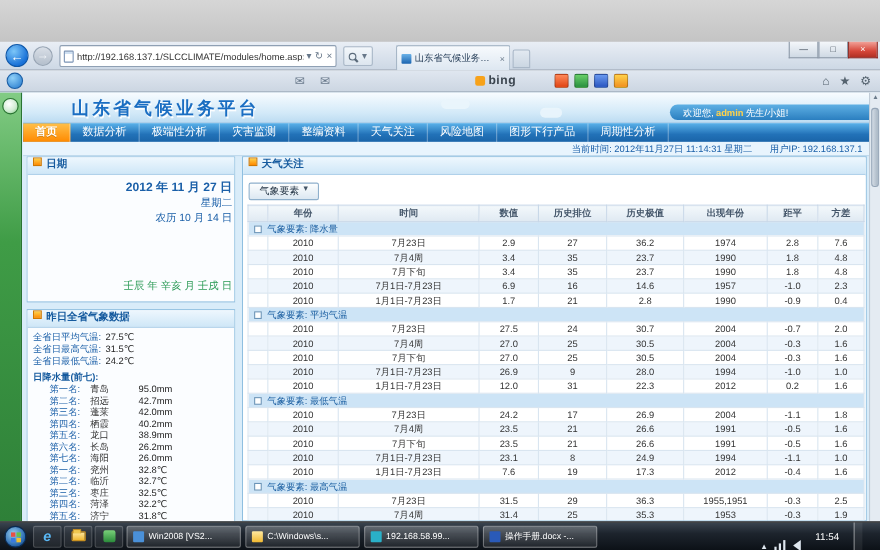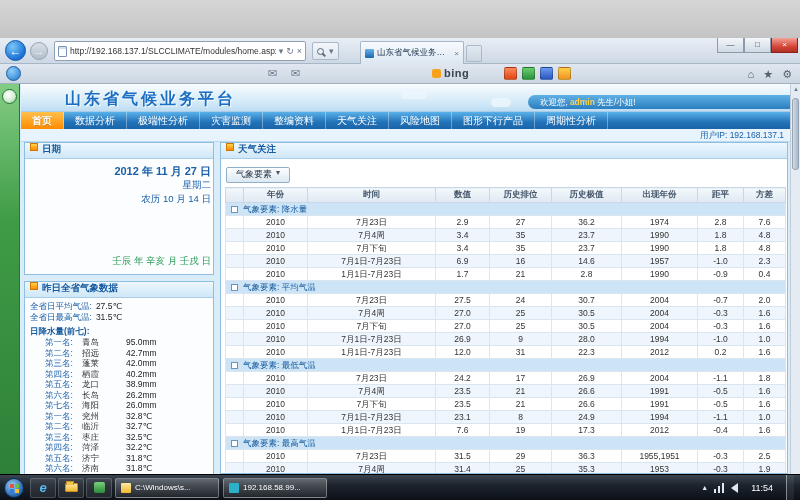--- a/index.html
+++ b/index.html
@@ -39,21 +39,21 @@
   .right-icons{position:absolute;right:8px;top:2px;display:flex;gap:9px;font-size:11px;color:#55636f;}
   .right-icons span{cursor:pointer;line-height:16px;}
 
   
   .page{position:absolute;top:84px;left:0;right:0;height:390px;background:#d9ecf9;overflow:hidden;}
   .green-strip{position:absolute;left:0;top:0;width:20px;height:100%;background:linear-gradient(180deg,#82cc84,#3f9c46 35%,#2e8038);border-right:1px solid #2a7433;}
   .logo-circle{position:absolute;left:2px;top:5px;width:15px;height:15px;border-radius:50%;background:radial-gradient(circle at 40% 35%,#ffffff,#d2ecd4 55%,#7cc97e);border:1px solid #2a7433;}
   .page-header{position:absolute;left:21px;right:0;top:0;height:28px;background:linear-gradient(#f8fcff,#d2e9f8 70%,#bddcf2);border-bottom:1px solid #a8cce8;}
   .page-title{position:absolute;left:44px;top:5px;font-size:16px;font-weight:bold;color:#1b6ec2;letter-spacing:3px;text-shadow:1px 1px 0 rgba(255,255,255,.9);}
   .cloud{position:absolute;width:26px;height:9px;background:#eaf5fc;border-radius:6px;opacity:.9;}
-  .welcome-bar{position:absolute;right:6px;top:11px;width:266px;height:14px;background:linear-gradient(#5fb0e4,#2b7fc0);border-radius:8px 0 0 8px;color:#fff;font-size:8.5px;line-height:14px;padding-left:12px;white-space:nowrap;}
+  .welcome-bar{position:absolute;right:6px;top:11px;width:185px;height:14px;background:linear-gradient(#5fb0e4,#2b7fc0);border-radius:8px 0 0 8px;color:#fff;font-size:8.5px;line-height:14px;padding-left:12px;white-space:nowrap;}
   .welcome-user{color:#ffd24a;font-weight:bold;margin:0 2px;}
   .nav-bar{position:absolute;left:21px;right:0;top:28px;height:17px;background:linear-gradient(#5ab1e9,#2272b8 60%,#1a64a8);display:flex;font-size:10px;color:#fff;overflow:hidden;}
   .nav-item{padding:0 11px;line-height:17px;border-right:1px solid rgba(255,255,255,.35);cursor:pointer;white-space:nowrap;}
   .nav-item.active{background:linear-gradient(#ffc04a,#ff8a00);font-weight:bold;text-shadow:0 1px 0 rgba(0,0,0,.2);}
   .info-bar{position:absolute;left:21px;right:0;top:45px;height:13px;background:#e8f4fd;border-bottom:1px solid #bcd8ec;font-size:8.5px;color:#1a5fa8;}
   .info-right{position:absolute;right:16px;top:0;display:flex;gap:16px;line-height:13px;white-space:nowrap;}
 
   .content{position:absolute;left:24px;right:12px;top:58px;bottom:0;}
   .sidebar{position:absolute;left:0;top:0;width:190px;bottom:0;overflow:hidden;}
   .panel{border:1px solid #8fbfe0;background:#fbfdff;margin-bottom:6px;overflow:hidden;}
@@ -95,21 +95,21 @@
   .orb-flag i{display:block;}
   .task-ico-btn{width:26px;height:20px;margin:0 1px;border-radius:2px;background:rgba(255,255,255,.08);border:1px solid rgba(255,255,255,.18);display:flex;align-items:center;justify-content:center;flex:none;cursor:pointer;}
   .ie-e{color:#5ab8f5;font-size:13px;font-style:italic;font-weight:bold;line-height:18px;}
   .folder-ico{width:13px;height:9px;background:linear-gradient(#ffe9a0,#f0b830);border:1px solid #c89020;border-radius:1px;position:relative;}
   .folder-ico::before{content:"";position:absolute;left:0;top:-3px;width:6px;height:3px;background:#f0c850;border:1px solid #c89020;border-bottom:none;border-radius:1px 1px 0 0;}
   .gen-ico{width:11px;height:11px;border-radius:2px;}
   .task-btn{width:104px;height:20px;margin:0 2px;padding:0 5px;background:linear-gradient(rgba(255,255,255,.25),rgba(255,255,255,.08));border:1px solid rgba(255,255,255,.32);border-radius:2px;display:flex;align-items:center;gap:4px;color:#fff;font-size:8px;flex:none;cursor:pointer;}
   .task-label{overflow:hidden;white-space:nowrap;text-overflow:ellipsis;}
   .task-ico{width:10px;height:10px;flex:none;border-radius:1px;}
   .task-ico.i0{background:#4a90d8;} .task-ico.i1{background:linear-gradient(#ffe9a0,#f0b830);} .task-ico.i2{background:#2ab0c8;} .task-ico.i3{background:#2a5ab8;}
-  .tray{margin-left:auto;display:flex;align-items:center;gap:6px;padding-right:6px;color:#dfe7ef;}
+  .tray{margin-left:auto;display:flex;align-items:flex-end;gap:6px;padding-right:16px;color:#dfe7ef;}
   .tray-up{font-size:7px;cursor:pointer;}
   .net-ico{width:11px;height:10px;position:relative;cursor:pointer;}
   .net-ico i{position:absolute;bottom:0;width:2px;background:#dfe7ef;display:block;}
   .net-ico i:nth-child(1){left:0;height:4px;} .net-ico i:nth-child(2){left:4px;height:7px;} .net-ico i:nth-child(3){left:8px;height:10px;}
   .vol-ico{width:0;height:0;border-right:7px solid #dfe7ef;border-top:5px solid transparent;border-bottom:5px solid transparent;cursor:pointer;}
   .clock{font-size:9px;color:#fff;line-height:26px;padding:0 7px;cursor:default;}
   .show-desktop{width:8px;height:26px;border-left:1px solid rgba(255,255,255,.45);background:rgba(255,255,255,.07);cursor:pointer;}
 </style>
 </head>
 <body>
@@ -183,20 +183,21 @@
         <div class="nav-item">灾害监测</div>
         <div class="nav-item">整编资料</div>
         <div class="nav-item">天气关注</div>
         <div class="nav-item">风险地图</div>
         <div class="nav-item">图形下行产品</div>
         <div class="nav-item">周期性分析</div>
       </div>
 
     <div class="info-bar">
       <div class="info-right">
+        <span>当前时间: 2012年11月27日 11:14:31 星期二</span>
         <span>用户IP: 192.168.137.1</span>
       </div>
     </div>
 
     <div class="content">
 
       <div class="sidebar">
         <div class="panel">
           <div class="panel-hd">
             <span class="panel-ico"></span>
@@ -217,20 +218,24 @@
           </div>
           <div class="weather-body">
             <div>
                 <div class="stat-line">
                   <span class="stat-label">全省日平均气温:</span>
                   <span class="stat-value">27.5℃</span>
                 </div>
                 <div class="stat-line">
                   <span class="stat-label">全省日最高气温:</span>
                   <span class="stat-value">31.5℃</span>
+                </div>
+                <div class="stat-line">
+                  <span class="stat-label">全省日最低气温:</span>
+                  <span class="stat-value">24.2℃</span>
                 </div>
               </div>
             <div>
                 <div class="rank-title">日降水量(前七):</div>
                 <div class="rank-line">
                   <span class="rank-no">第一名:</span>
                   <span class="rank-station">青岛</span>
                   <span class="rank-value">95.0mm</span>
                 </div>
                 <div class="rank-line">
@@ -563,26 +568,34 @@
         <span class="ie-e">e</span>
       </div>
     <div class="task-ico-btn">
         <span class="folder-ico"></span>
       </div>
     <div class="task-ico-btn">
         <span class="gen-ico" style="background:linear-gradient(#7ad07a,#2a8a3a)"></span>
       </div>
     <div style="display:flex">
         <div class="task-btn">
+          <span class="task-ico i0"></span>
+          <span class="task-label">Win2008 [VS2...</span>
+        </div>
+        <div class="task-btn">
           <span class="task-ico i1"></span>
           <span class="task-label">C:\Windows\s...</span>
         </div>
         <div class="task-btn">
           <span class="task-ico i2"></span>
           <span class="task-label">192.168.58.99...</span>
+        </div>
+        <div class="task-btn">
+          <span class="task-ico i3"></span>
+          <span class="task-label">操作手册.docx -...</span>
         </div>
       </div>
     <div class="tray">
       <span class="tray-up">▲</span>
       <span class="net-ico">
           <i></i>
           <i></i>
           <i></i>
         </span>
       <span class="vol-ico"></span>

